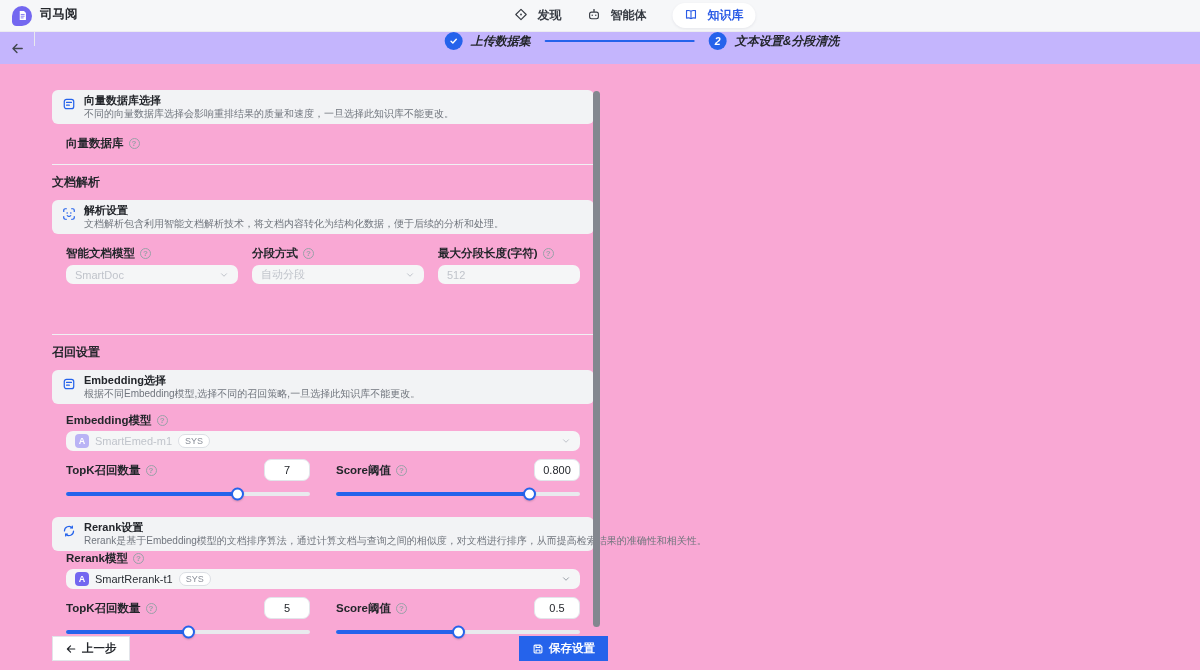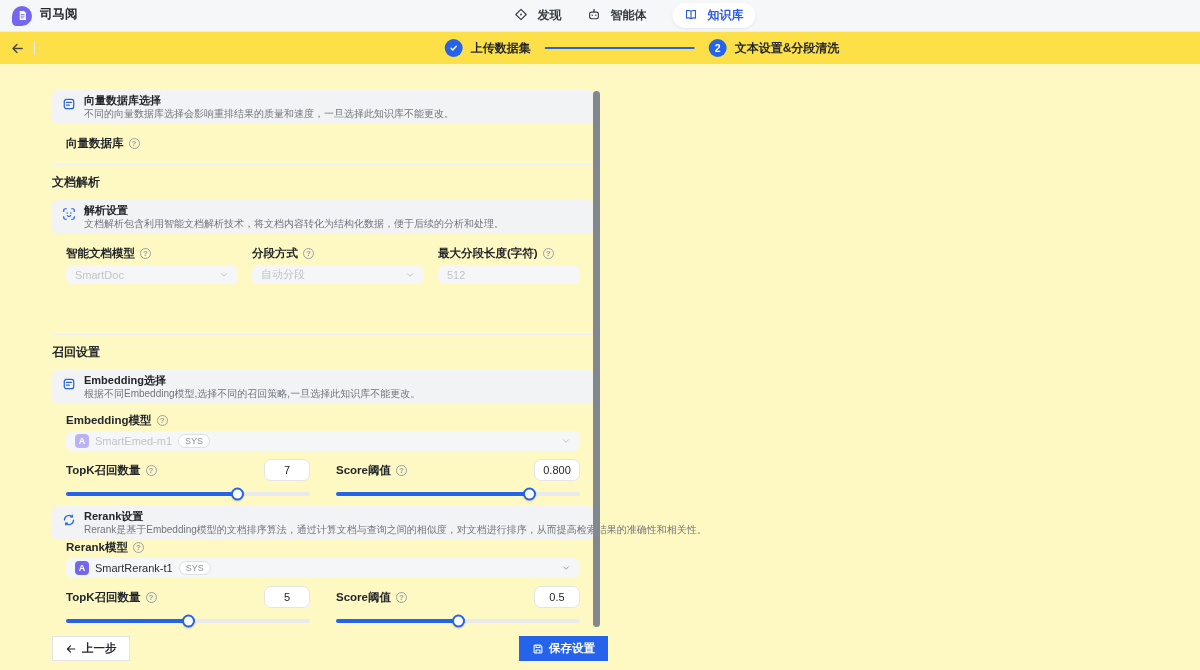--- a/index.html
+++ b/index.html
@@ -14,33 +14,33 @@
           display:flex; align-items:center; justify-content:center; }
   .brand-name { font-size:12.5px; font-weight:bold; color:#23262b; }
   .nav { position:absolute; left:50%; transform:translateX(calc(-50% + 35px));
          display:flex; align-items:center; gap:26px; }
   .nav-item { display:flex; align-items:center; gap:10px; font-size:12px;
               font-weight:600; color:#363b43; cursor:pointer; }
   .nav-item.active { background:#fff; color:#2b5ce6; border-radius:15px;
                      padding:4px 12px; box-shadow:0 1px 3px rgba(20,30,60,.08); }
 
   
-  .subbar { height:32px; background:#fde047; display:flex; align-items:center; position:relative; }
+  .subbar { height:32px; background:#c4b5fd; display:flex; position:relative;font-style:italic; }
   .back-btn { margin-left:10px; display:flex; align-items:center; cursor:pointer; }
   .vdiv { width:1px; height:14px; background:#e8eaee; margin-left:9px; }
   .stepper { position:absolute; left:50%; transform:translateX(calc(-50% + 42px));
              display:flex; align-items:center; }
   .step-circle { width:18px; height:18px; border-radius:50%; background:#2563eb;
                  color:#fff; display:flex; align-items:center; justify-content:center;
                  font-size:10.5px; font-weight:bold; }
   .step-label { font-size:12px; font-weight:bold; color:#23262b; margin-left:8px; }
   .step-line { width:150px; height:2px; background:#2563eb; border-radius:1px; margin:0 14px; }
 
   
-  .main { position:relative; height:606px; background:#fef9c3; overflow:hidden; }
+  .main { position:relative; height:606px; background:#f9a8d4; overflow:hidden; }
   .column { position:absolute; left:52px; top:0; width:542px; }
 
   .card-head { background:#f2f3f5; border-radius:6px; padding:3px 10px 4px;
                display:flex; gap:8px; margin-top:0; }
   .card-head .ic { margin-top:4px; flex:none; }
   .card-title { font-size:11px; font-weight:bold; line-height:14px; color:#23262b; }
   .card-desc { font-size:10px; line-height:13px; color:#70757d; white-space:nowrap; overflow:hidden; }
 
   .card-body { padding:0 14px; }
   .field-label { font-size:11.5px; font-weight:bold; color:#23262b;
@@ -85,21 +85,21 @@
   .btn { height:25px; border-radius:0; display:inline-flex; align-items:center;
          gap:5px; padding:0 12px; font-size:11.5px; font-weight:bold; cursor:pointer; }
   .btn-prev { background:#fff; border:1px solid #e2e4e9; color:#23262b; }
   .btn-save { background:#2563eb; border:1px solid #2563eb; color:#fff;font-family:Liberation Mono, monospace; }
 
   .scrollbar-thumb { position:absolute; left:593px; top:27px; width:7px; height:536px;
                      background:#83878f; border-radius:4px; cursor:grab; }
 
   .mt26{margin-top:26px}.mt14{margin-top:14px}.mt12{margin-top:12px}.mt11{margin-top:9px}
   .mt10{}.mt9{margin-top:9px}.mt8{margin-top:8px}.mt5{margin-top:5px}
-  .mt4{margin-top:4px}.mt50{margin-top:50px}.mt16{margin-top:5px}
+  .mt4{margin-top:4px}.mt50{margin-top:50px}.mt16{margin-top:16px}
 </style>
 </head>
 <body>
 
 <div class="topbar">
   <div class="brand">
     <span class="logo">
       <svg width="11" height="11" viewBox="0 0 16 16">
           <path d="M4 1.5h6.2L13 4.3V14.5H4z" fill="#fff"></path>
           <path d="M6 6.5h4.5M6 9h4.5M6 11.5h3" stroke="#7367f0" stroke-width="1.2" stroke-linecap="round"></path>

